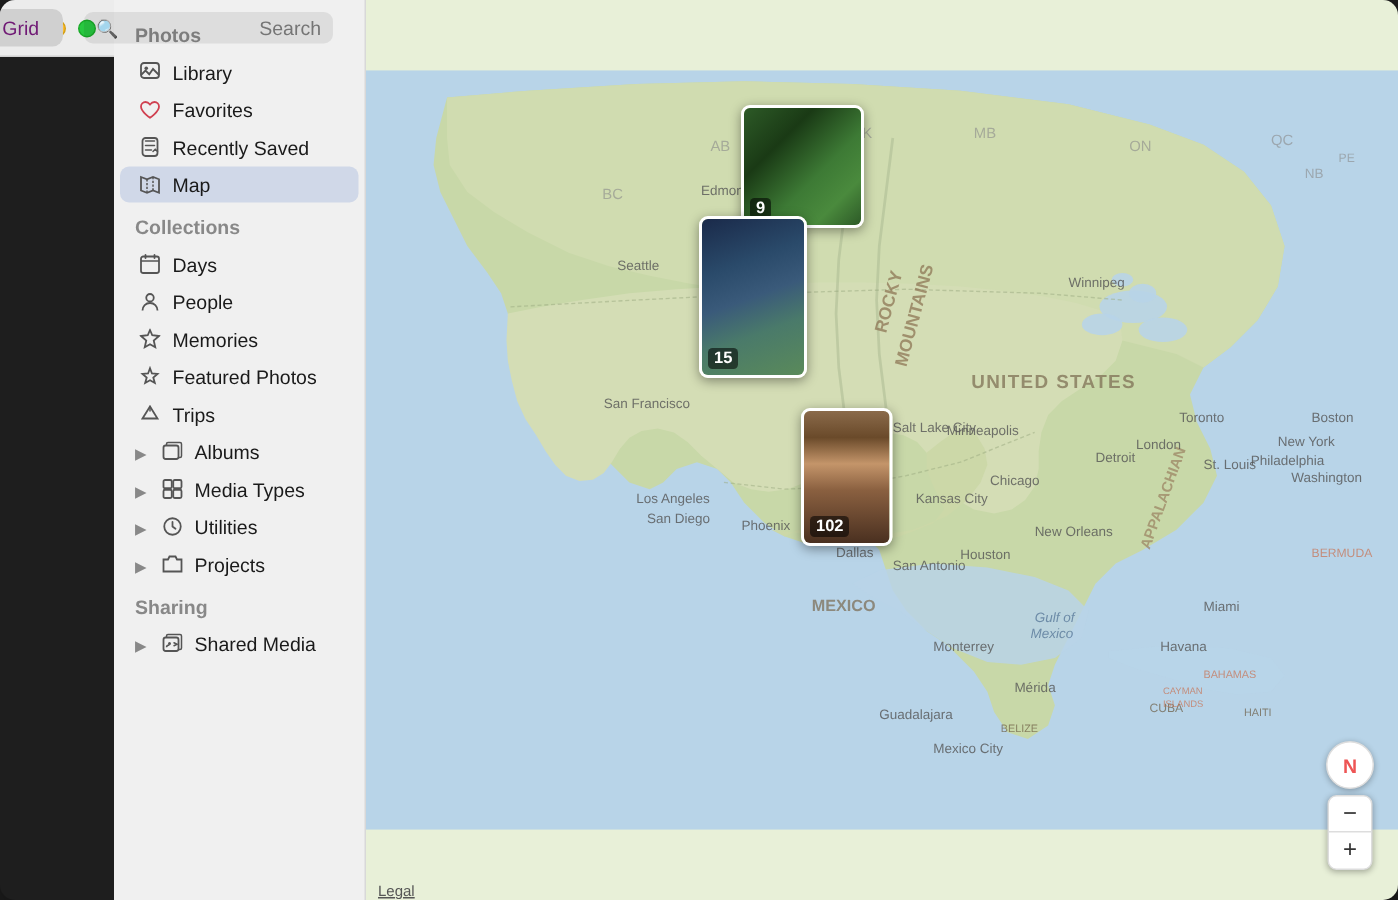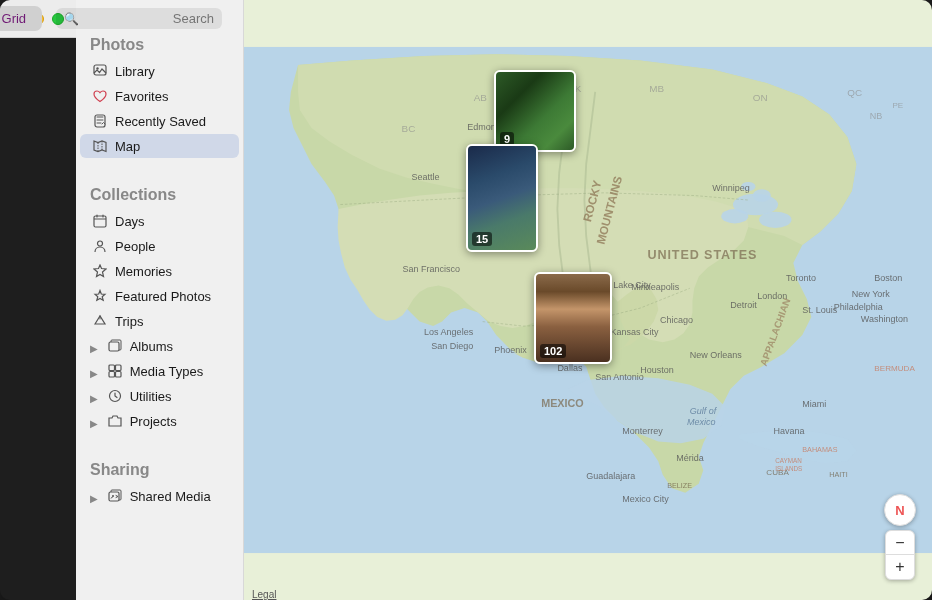--- a/index.html
+++ b/index.html
@@ -111,27 +111,26 @@
     .sidebar {
       width: 168px;
       background: #f0f0f0;
       padding: 8px 0;
       overflow-y: auto;
       flex-shrink: 0;
       border-right: 1px solid #d8d8d8;
     }
 
     .sidebar-section-label {
-      font-size: 16px;
+      font-size: 13px;
       font-weight: 600;
       color: #888;
       padding: 8px 14px 4px 14px;
       text-transform: none;
       letter-spacing: 0;
-      margin-top: 20px;
     }
 
     .sidebar-item {
       display: flex;
       align-items: flex-end;
       padding: 4px 8px 4px 12px;
       gap: 7px;
       font-size: 13px;
       color: #1a1a1a;
       cursor: pointer;
@@ -553,21 +552,21 @@
       <div class="photo-pin" style="left: 250px; top: 70px; width: 82px; height: 82px;">
         <div class="thumb forest-thumb" style="width:100%;height:100%;"></div>
         <div class="count-badge">9</div>
       </div>
 
       <div class="photo-pin" style="left: 222px; top: 144px; width: 72px; height: 108px; text-align: right;">
         <div class="thumb coastal-thumb" style="width:100%;height:100%;"></div>
         <div class="count-badge">15</div>
       </div>
 
-      <div class="photo-pin" style="left: 290px; top: 272px; width: 78px; height: 92px;">
+      <div class="photo-pin" style="left: 290px; top: 272px; width: 61px; height: 92px;">
         <div class="thumb portrait-thumb" style="width:100%;height:100%;"></div>
         <div class="count-badge">102</div>
       </div>
 
       <div class="legal-text">Legal</div>
 
       <div class="map-controls">
         <div class="compass">N</div>
         <div class="zoom-controls">
           <button class="zoom-btn">−</button>

